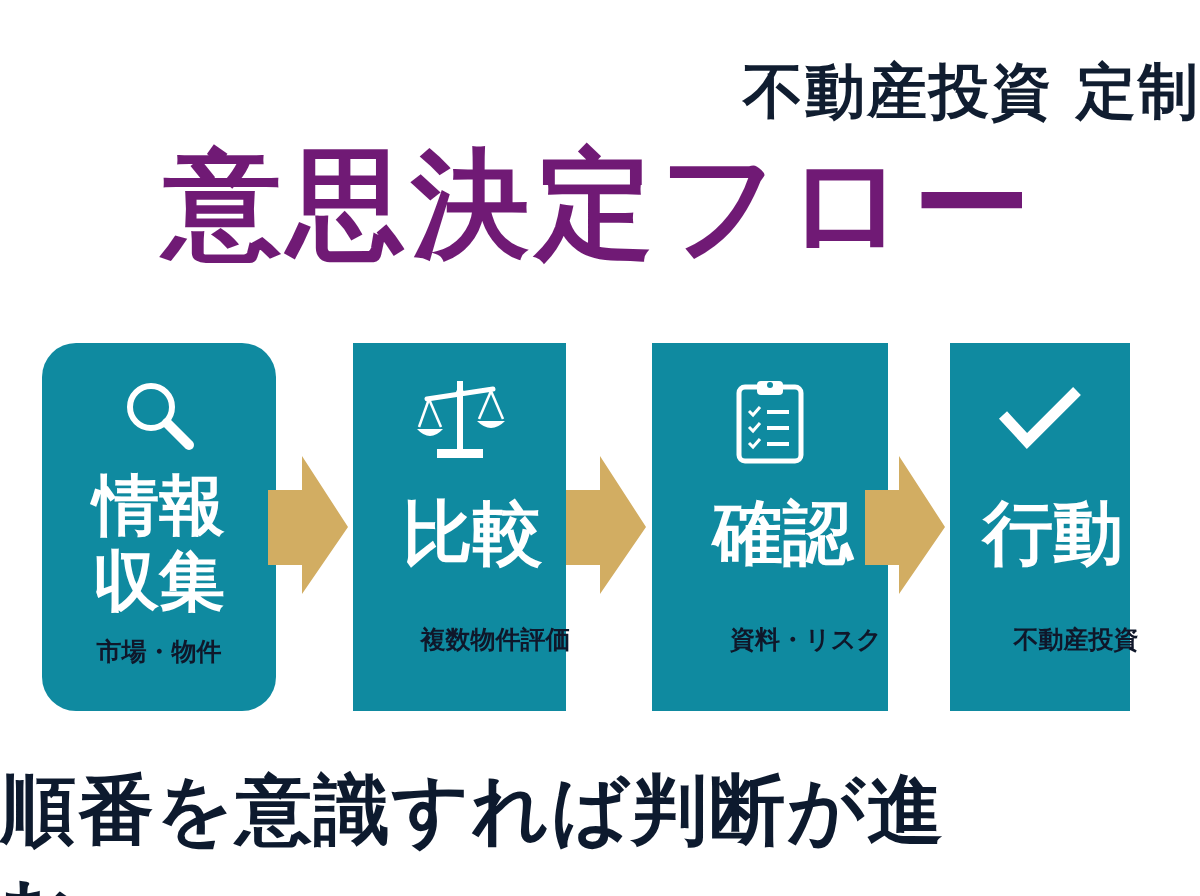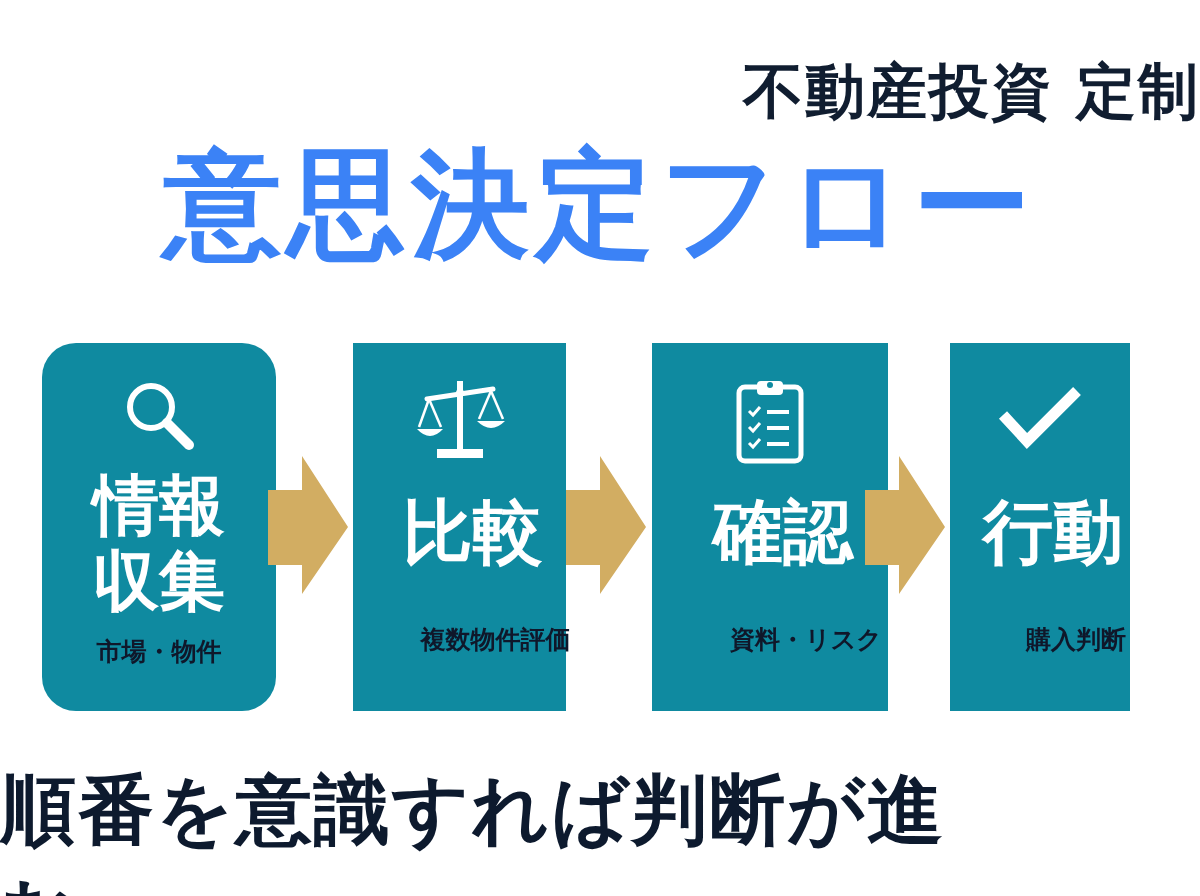--- a/index.html
+++ b/index.html
@@ -1,20 +1,20 @@
 <!DOCTYPE html>
 <html><head>
 <meta charset="utf-8">
 <style>
   html,body{margin:0;padding:0;}
   body{width:1200px;height:896px;background:#ffffff;position:relative;overflow:hidden;
        font-family:"DejaVu Sans","Liberation Sans",sans-serif;color:#0f1e33;}
   .subtitle{position:absolute;left:0;top:52px;width:1200px;text-align:right;font-size:60px;font-weight:bold;letter-spacing:2px;color:#101d30;}
-  .title{position:absolute;left:0;top:140px;width:1200px;text-align:center;font-size:118px;font-weight:bold;letter-spacing:6px;color:#3b82f6;line-height:1.1;}
-  .panel{position:absolute;top:343px;height:368px;background:#0f8aa0;color:#fff;text-align:center;box-sizing:border-box;font-family:Liberation Serif, serif;}
+  .title{position:absolute;left:0;top:140px;width:1200px;text-align:center;font-size:118px;font-weight:bold;letter-spacing:6px;color:#701a75;line-height:1.1;}
+  .panel{position:absolute;top:343px;height:368px;background:#0f8aa0;color:#fff;text-align:center;box-sizing:border-box;}
   .p1{left:42px;width:234px;border-radius:34px;}
   .p2{left:353px;width:213px;}
   .p3{left:652px;width:236px;}
   .p4{left:950px;width:180px;}
   .icon{position:absolute;left:50%;transform:translateX(-50%);top:34px;}
   .main{position:absolute;left:0;width:100%;font-weight:bold;color:#fff;}
   .p1 .main{top:125px;font-size:66px;line-height:76px;}
   .p2 .main,.p3 .main,.p4 .main{top:150px;font-size:70px;line-height:80px;margin-left:13px;}
   .sub{position:absolute;left:0;width:100%;font-weight:bold;font-size:25px;color:#0f172a;}
   .p1 .sub{top:292px;}
@@ -97,16 +97,16 @@
     </svg>
 </div>
 
 <div class="panel p4">
   <div class="icon" style="top:42px;">
     <svg width="90" height="68" viewBox="0 0 90 68">
       <polyline points="8,30 32,56 82,6" fill="none" stroke="#fff" stroke-width="11" stroke-linejoin="miter"></polyline>
     </svg>
   </div>
   <div class="main">行動</div>
-  <div class="sub">購入判断</div>
+  <div class="sub">不動産投資</div>
 </div>
 
 <div class="footer">順番を意識すれば判断が進む</div>
 
 </body></html>

